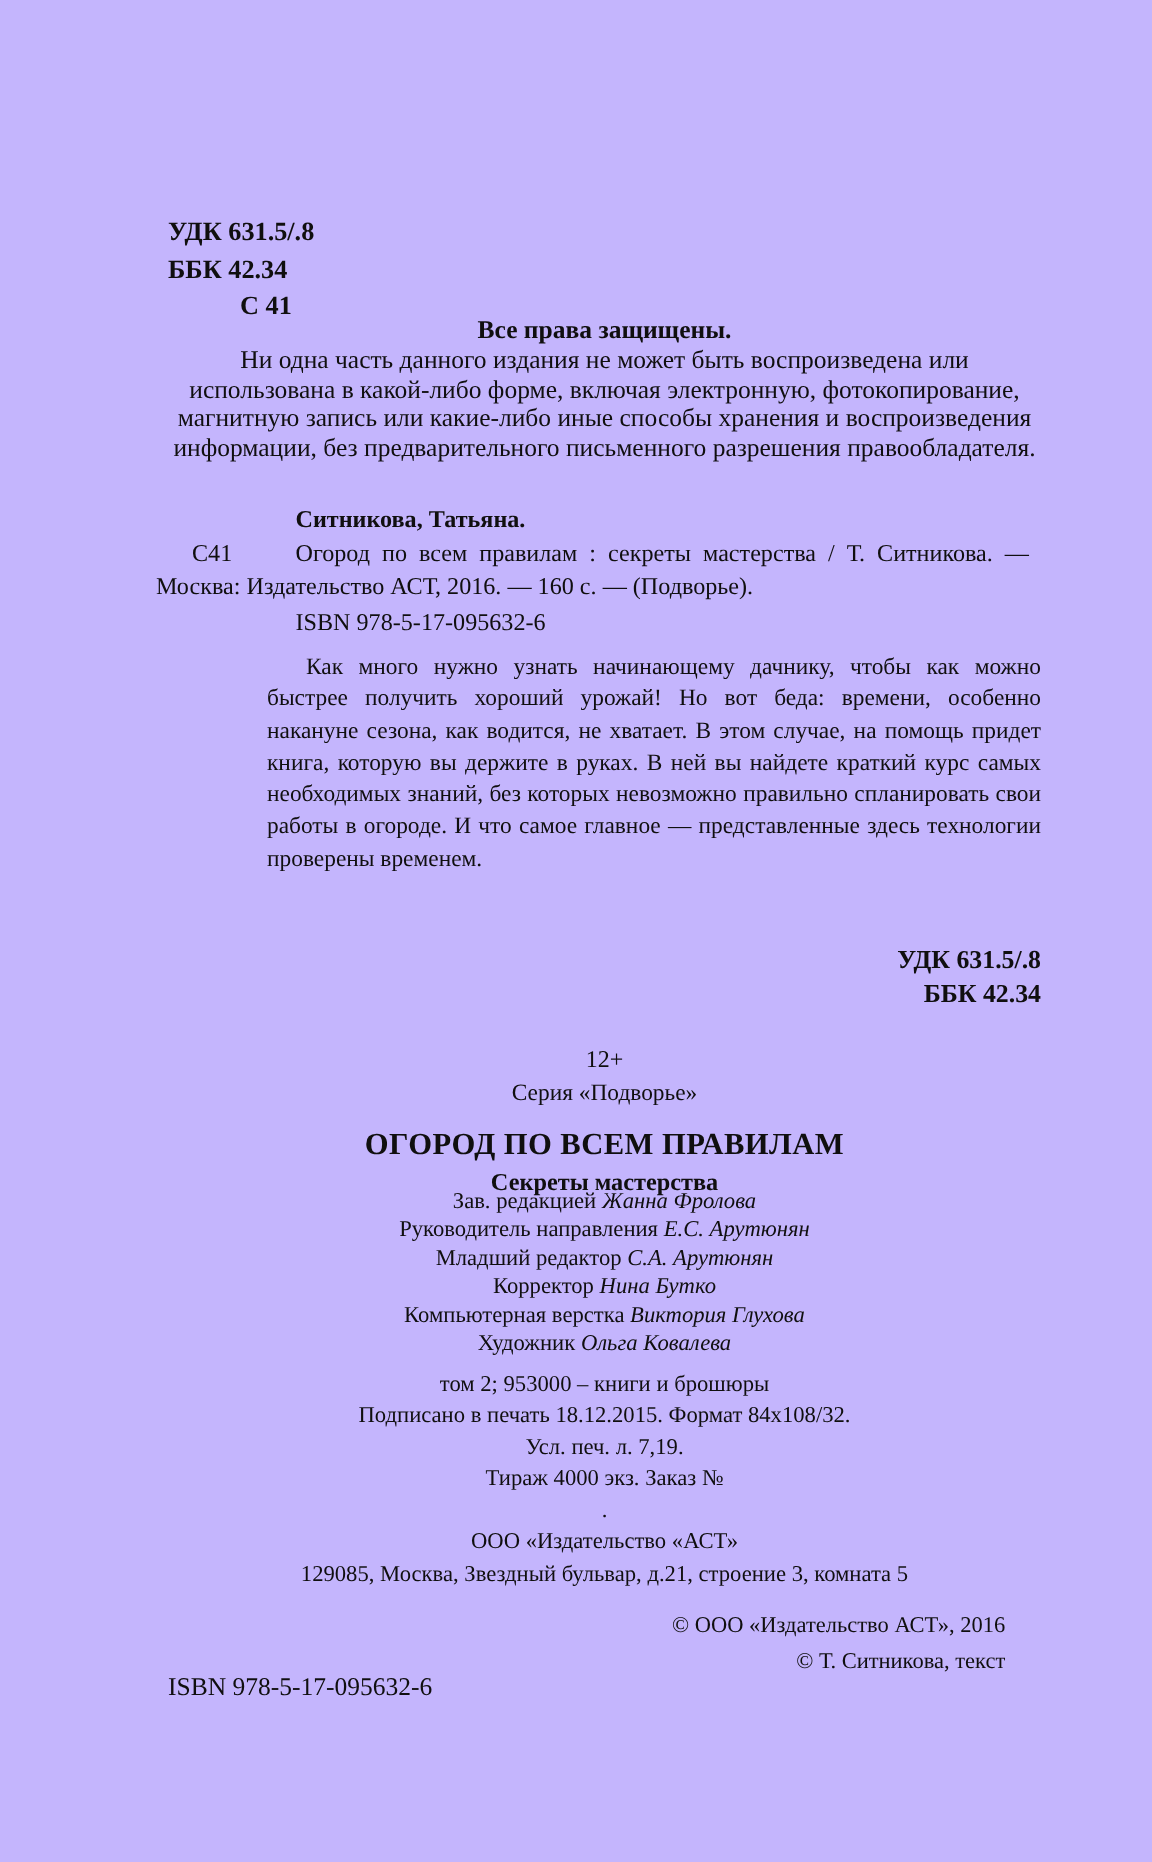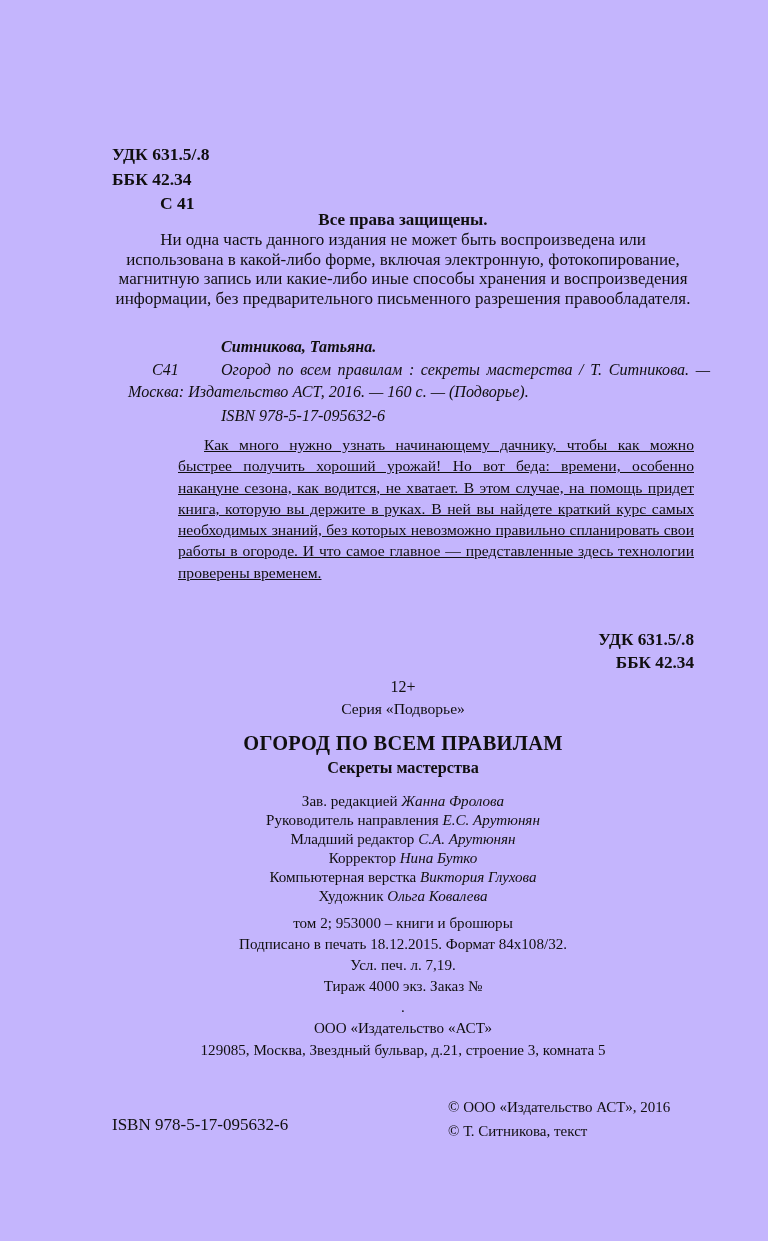--- a/index.html
+++ b/index.html
@@ -52,26 +52,25 @@
   .rights-head {
     font-weight: 700;
     display: block;
     margin-bottom: 1px;
   }
   .rights-body { display: block; }
 
   
   .biblio {
     position: absolute;
-    left: 128px;
+    left: 104px;
     top: 336px;
     width: 582px;
     font-size: 16.1px;
     line-height: 22.6px;
-    font-style: italic;
   }
   .biblio-author {
     font-weight: 700;
     margin-left: 93px;
     display: block;
   }
   .biblio-row {
     position: relative;
     display: block;
   }
@@ -97,21 +96,20 @@
   
   .annotation {
     position: absolute;
     left: 178px;
     top: 434px;
     width: 516px;
     font-size: 15.6px;
     line-height: 21.3px;
     text-align: justify;
     text-justify: inter-word;
-    text-decoration: underline;
   }
   .annotation p {
     margin: 0;
     text-indent: 26px;
   }
   .annotation p.spread {
     text-align: justify;
   }
 
   
@@ -125,21 +123,21 @@
     font-weight: 700;
     white-space: nowrap;
   }
   .class-marks-repeat span { display: block; }
 
   
   .imprint {
     position: absolute;
     left: 112px;
     width: 582px;
-    top: 676px;
+    top: 696px;
     text-align: center;
   }
   .age-rating {
     font-size: 16px;
     line-height: 22px;
   }
   .edition-type,
   .series-name {
     font-size: 15.6px;
     line-height: 21.5px;
@@ -191,24 +189,25 @@
     position: absolute;
     left: 112px;
     top: 1113px;
     font-size: 17px;
     line-height: 23px;
     white-space: nowrap;
   }
   .footer-copyright {
     position: absolute;
     left: 448px;
-    top: 1096px;
+    top: 1073px;
     font-size: 15px;
     line-height: 23.5px;
     white-space: nowrap;
+    text-align: right;
   }
   .footer-copyright span { display: block; }
 </style>
 </head>
 <body>
 
 <div class="page">
 
   <div class="class-marks">
     <span class="udk">УДК 631.5/.8</span>

